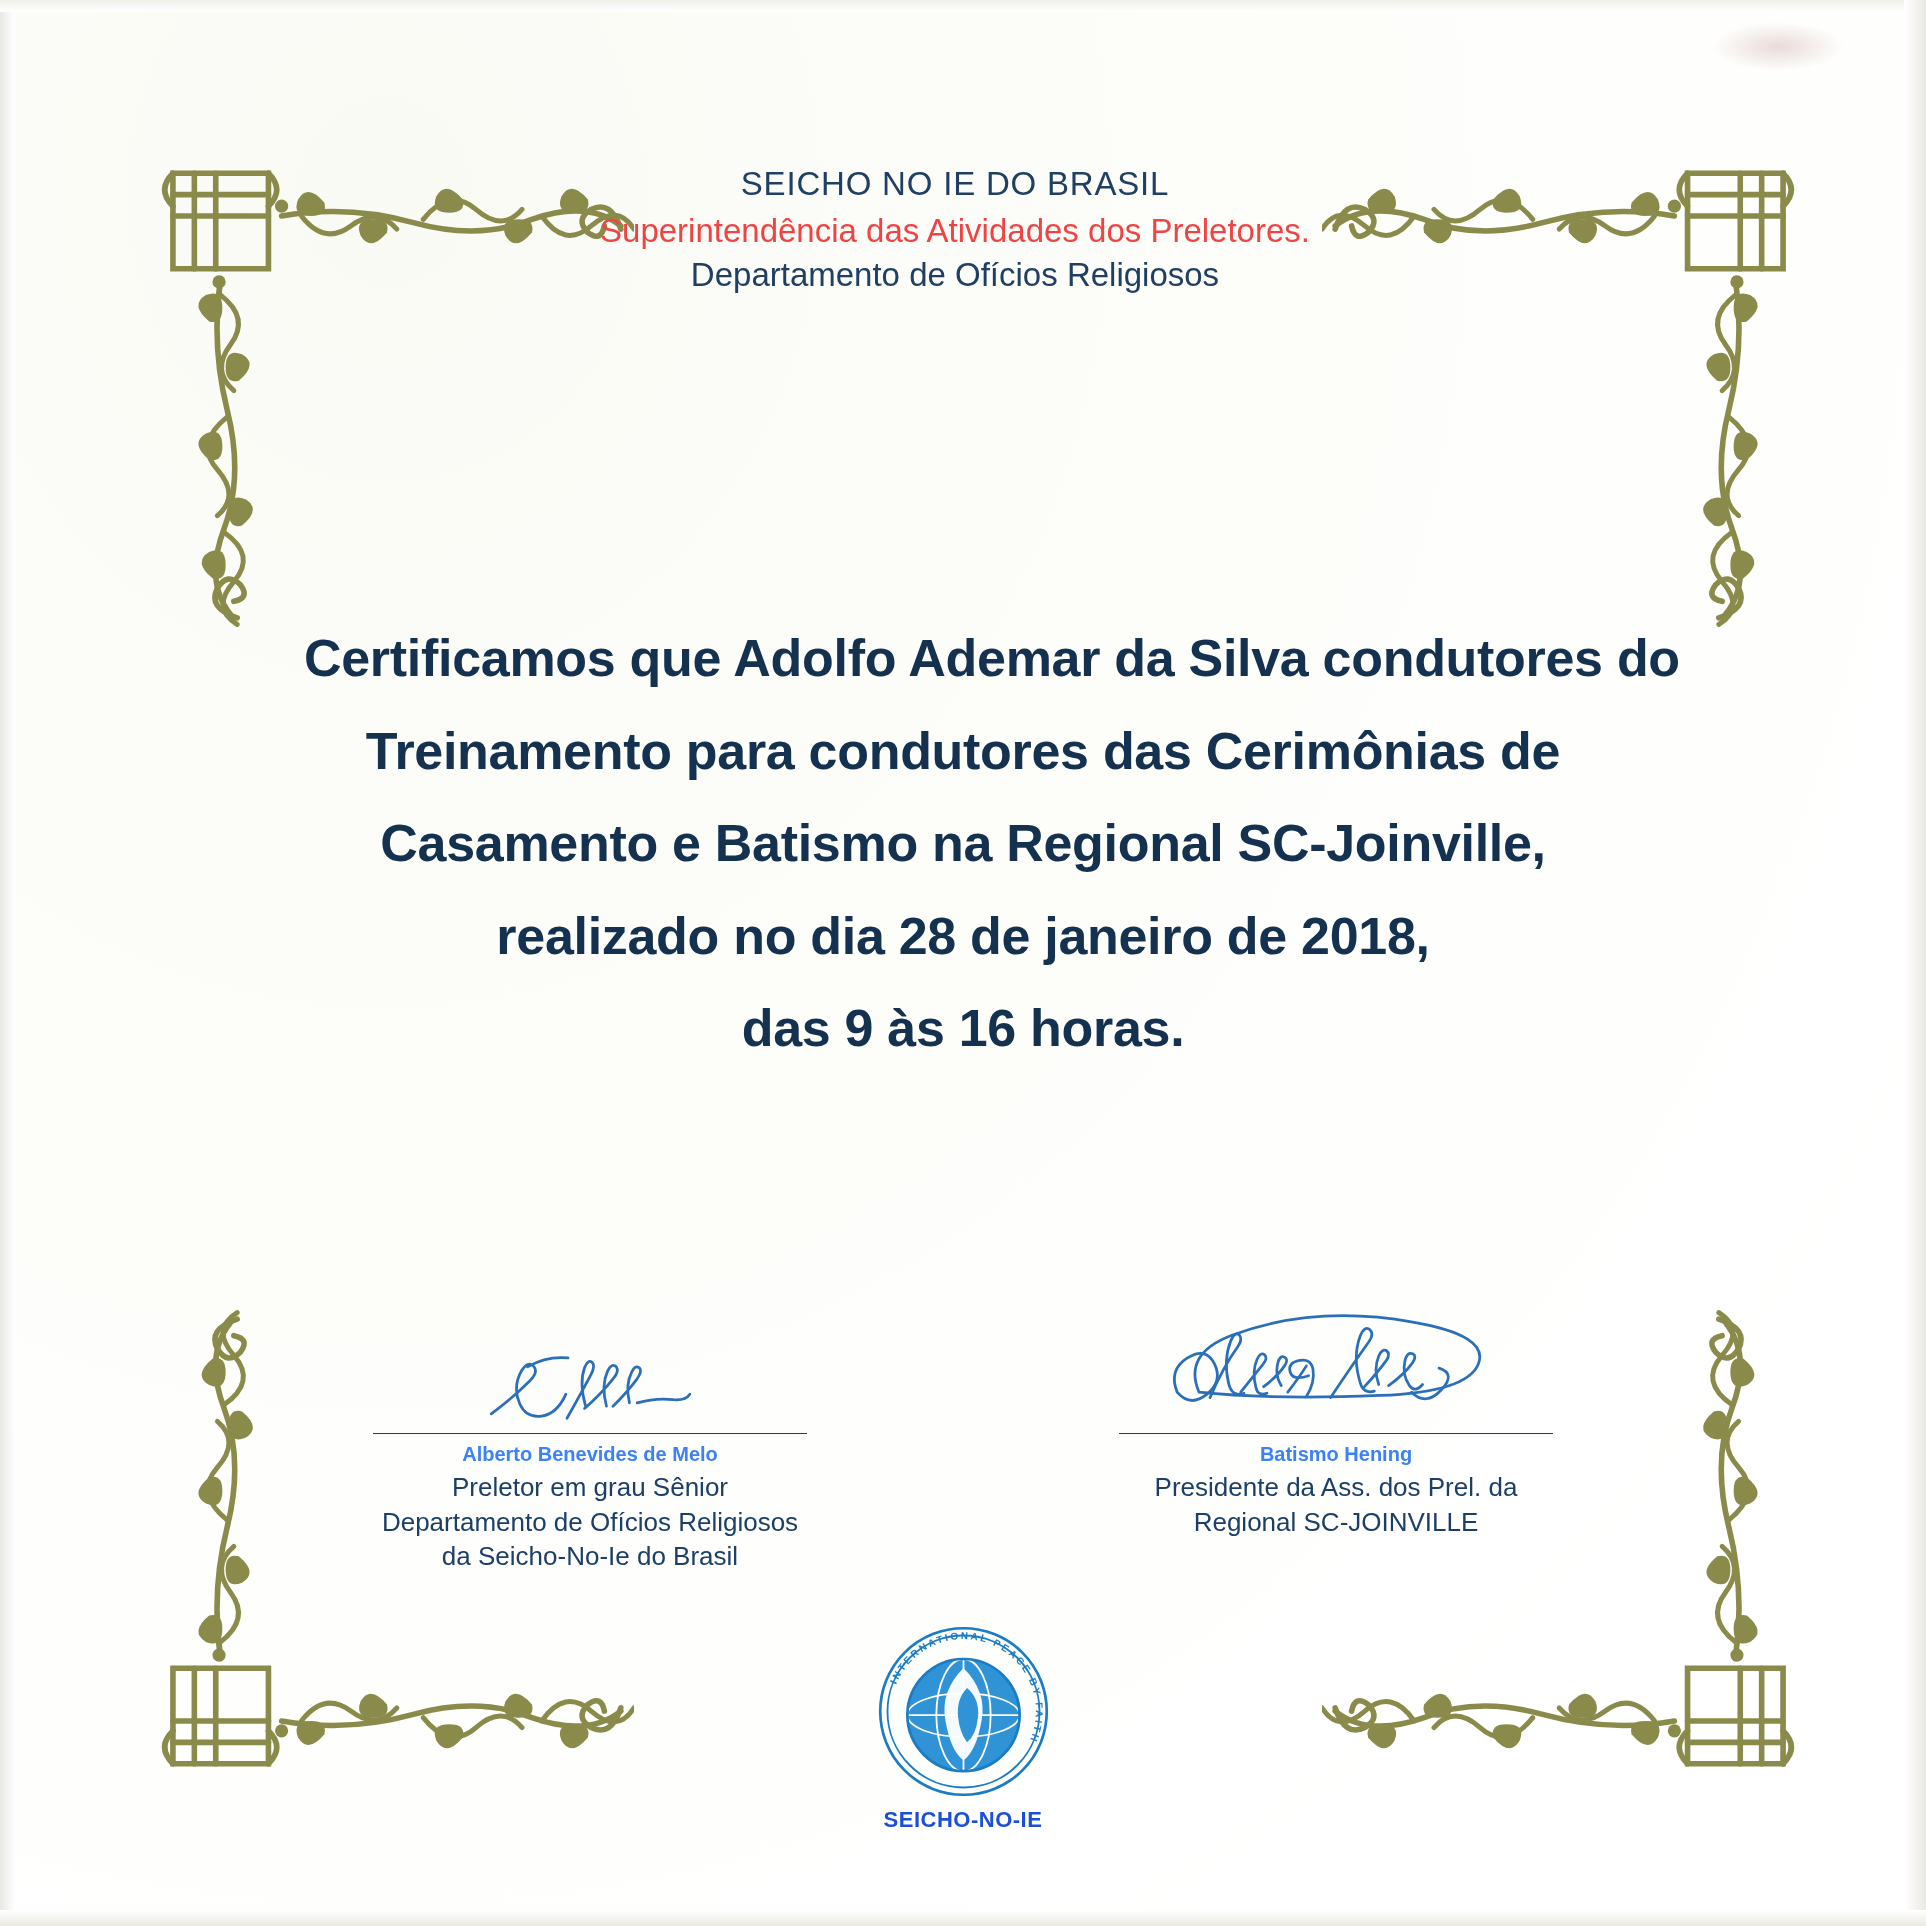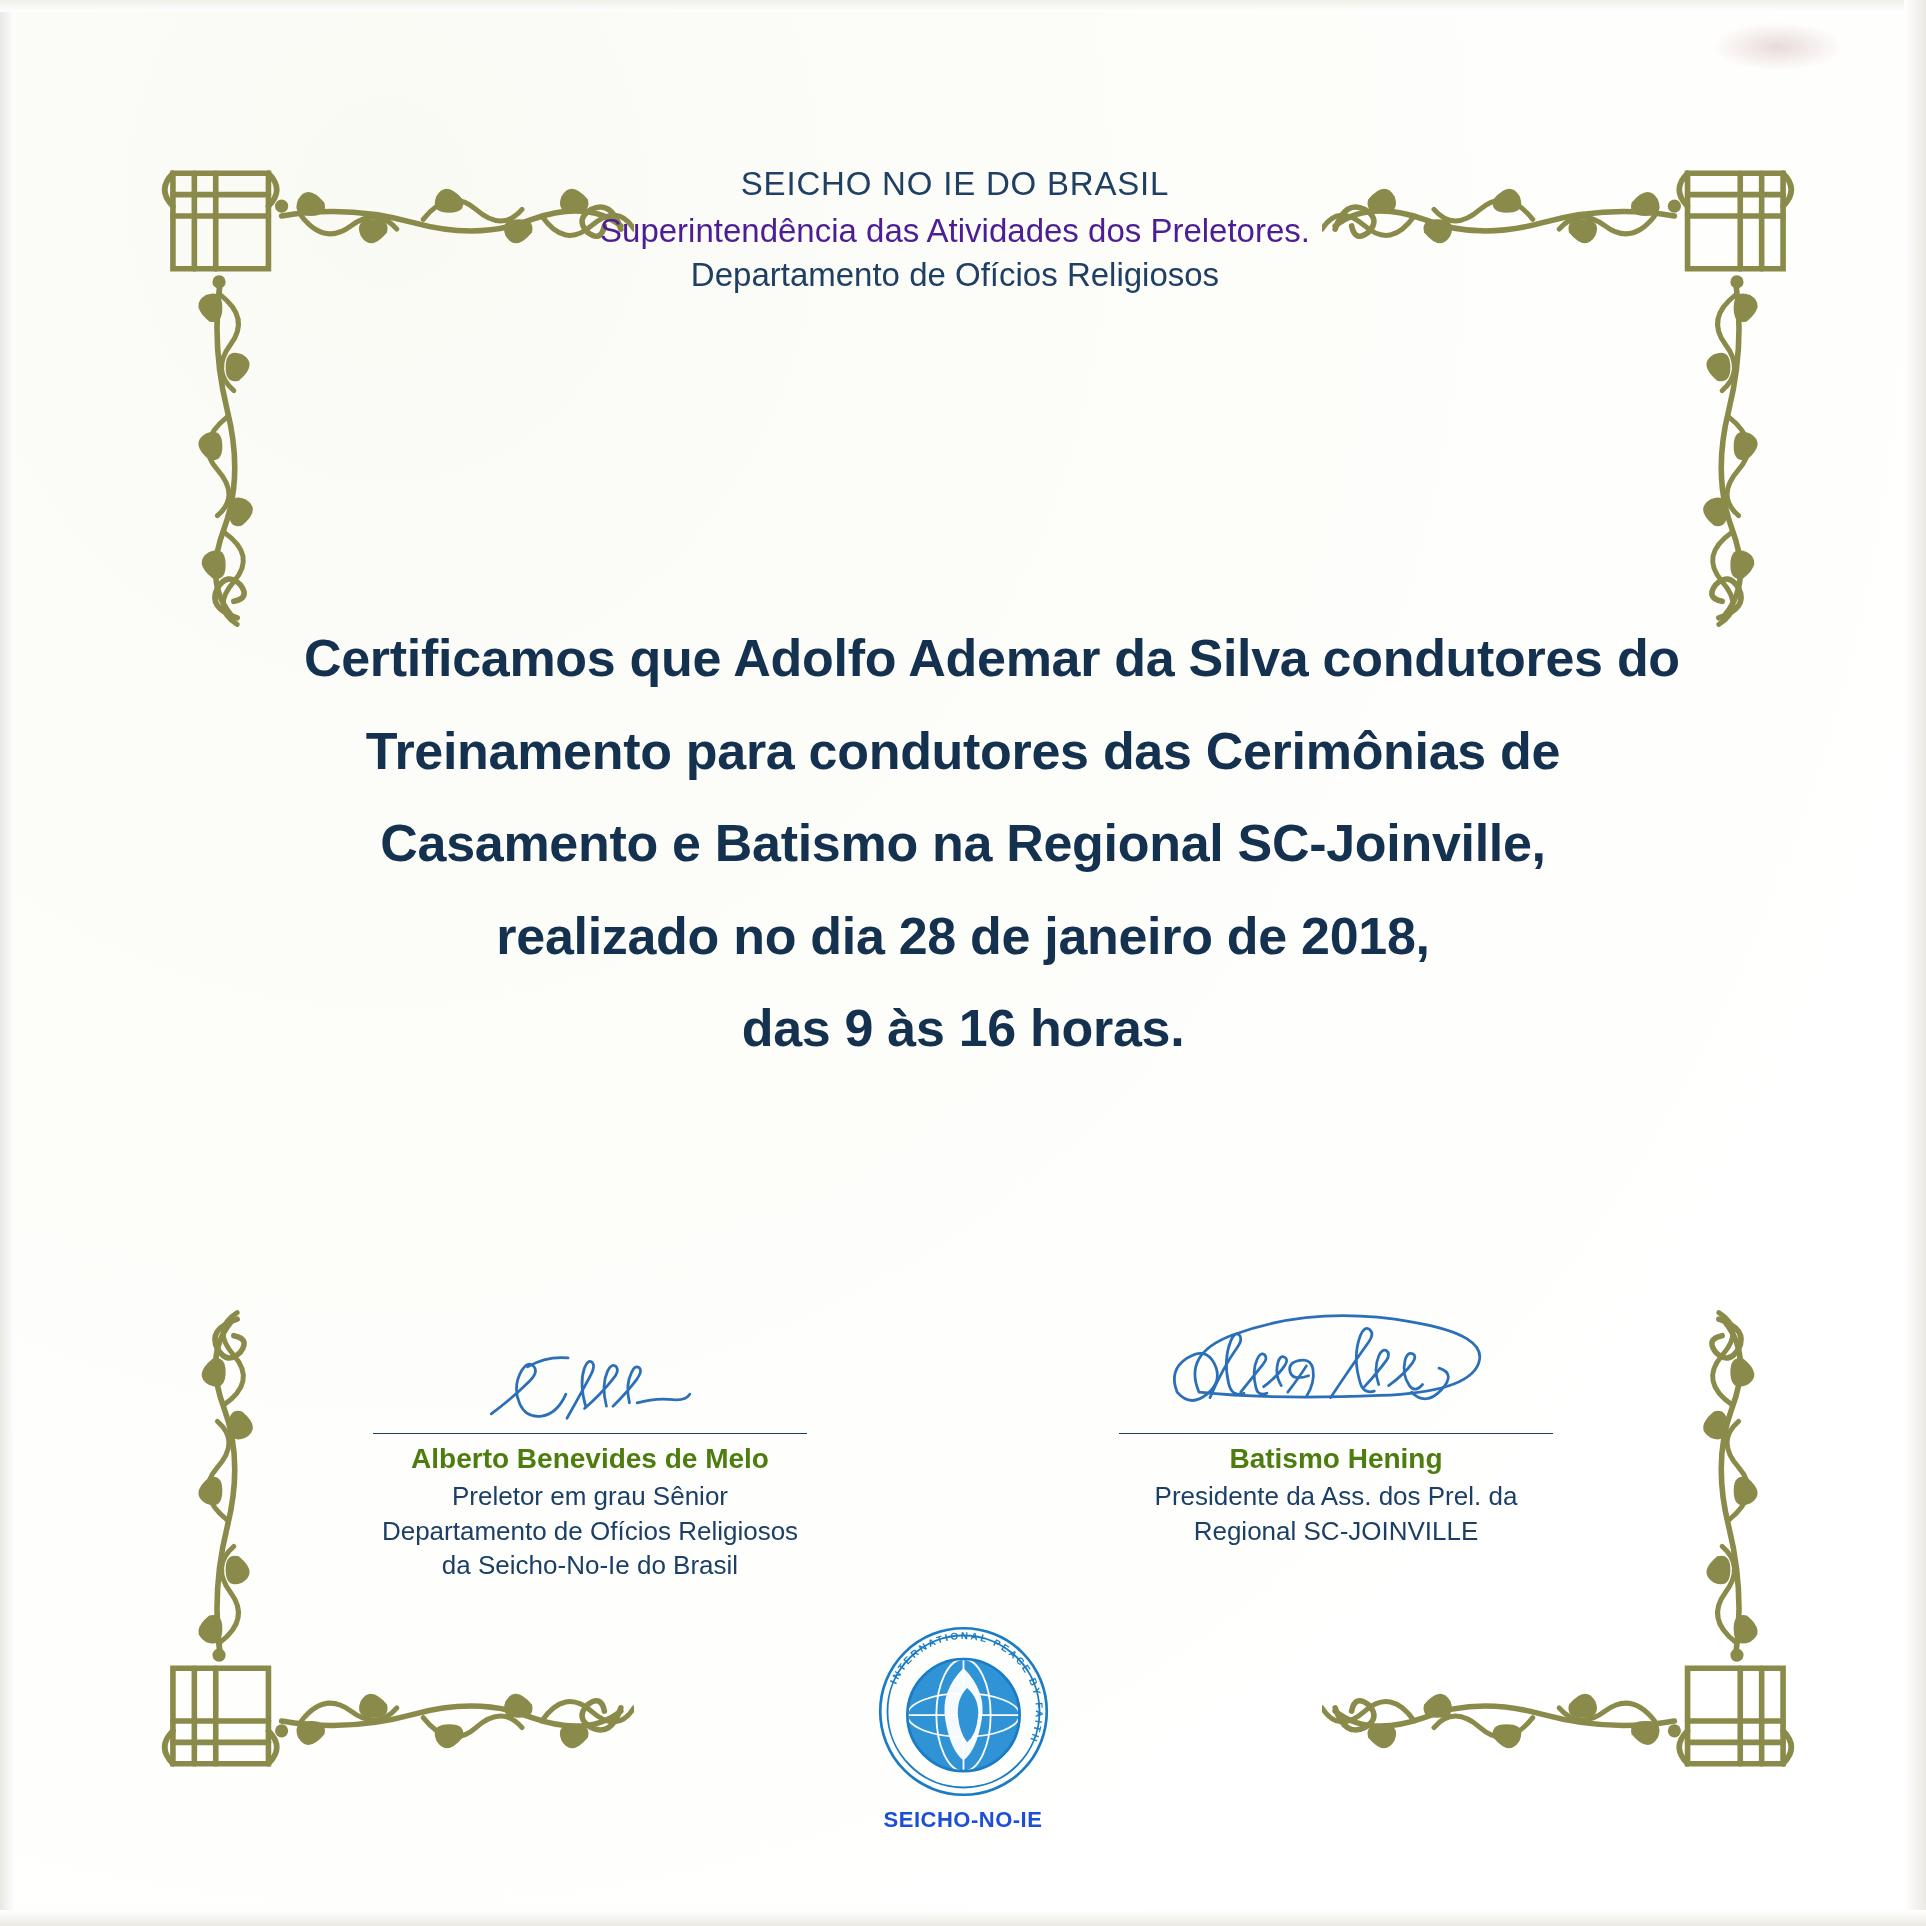--- a/index.html
+++ b/index.html
@@ -65,21 +65,21 @@
   }
   .header .line1 {
     font-size: 33px;
     letter-spacing: 0.8px;
     color: #1f3f63;
     margin-bottom: 8.8px;
     font-family: "Liberation Sans", sans-serif;
   }
   .header .line2 {
     font-size: 33px;
-    color: #4c1d95;
+    color: #ef4444;
     margin-bottom: 6.6px;
   }
   .header .line3 {
     font-size: 33px;
     color: #1f3f63;
   }
 
   
   .body-text {
     position: absolute;
@@ -120,23 +120,23 @@
     left: 50%;
     bottom: -3.3px;
     transform: translateX(-50%);
   }
   .sig-line {
     border-top: 1.6px solid #1b3f66;
     width: 434px;
     margin: 0 auto 8.8px auto;
   }
   .sig-name {
-    font-size: 28px;
+    font-size: 20px;
     font-weight: bold;
-    color: #4d7c0f;
+    color: #3b82f6;
     margin-bottom: 4.4px;
   }
   .sig-role {
     font-size: 26px;
     color: #1b3f66;
     line-height: 1.32;
   }
 
   
   .logo-wrap {

